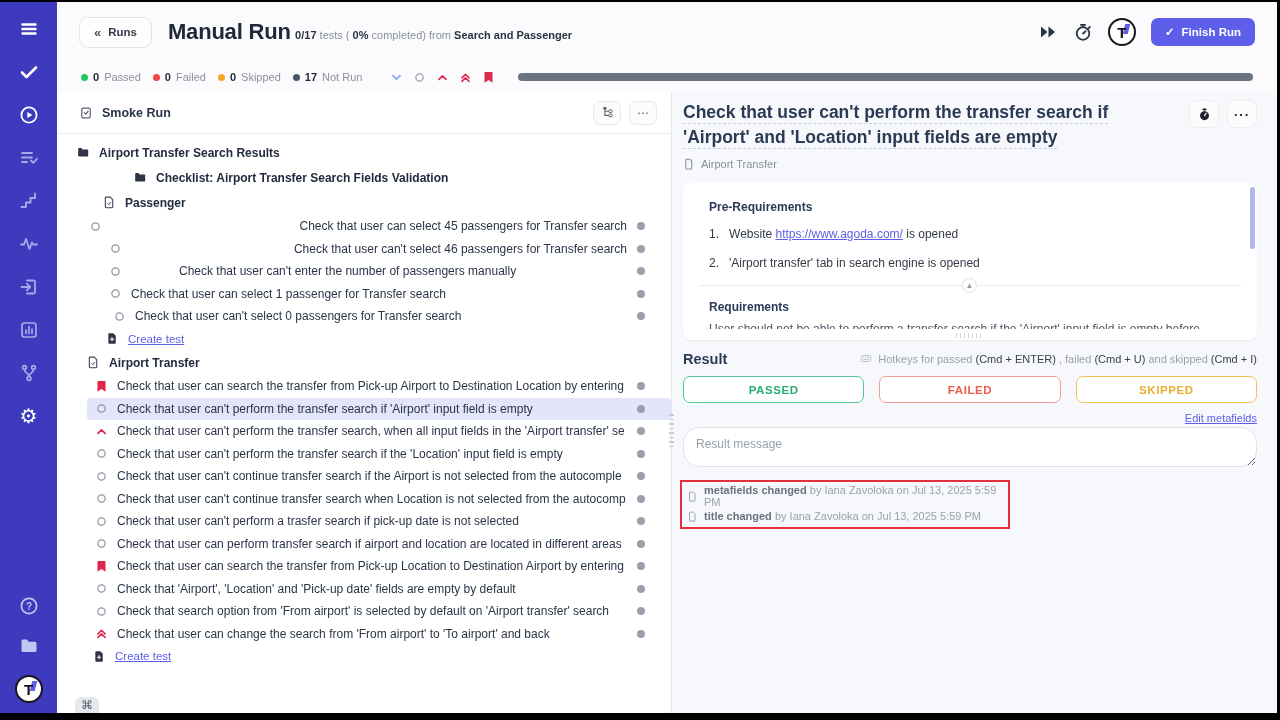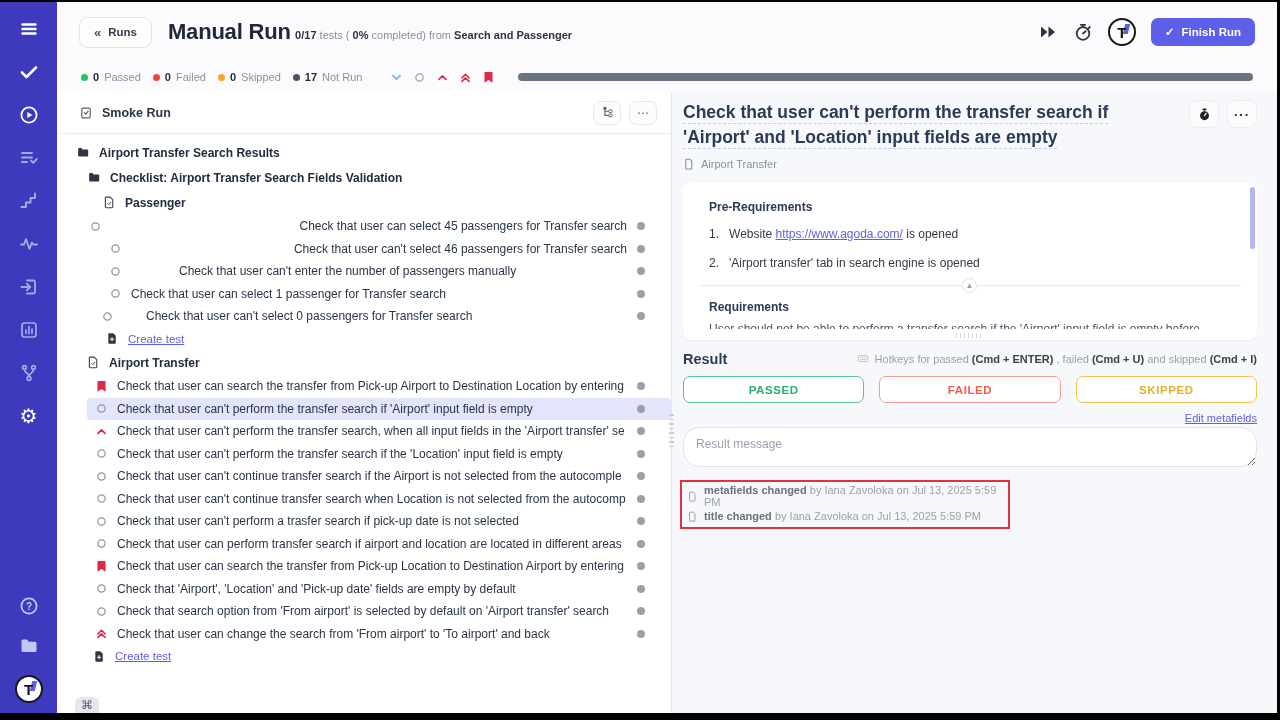--- a/index.html
+++ b/index.html
@@ -112,21 +112,21 @@
   .req-preview { font-size:12px; color:#4b5563; height:7px; overflow:hidden; margin-top:8px; }
   .card-scrollbar { position:absolute; right:2px; top:4px; width:5px; height:62px;
     background:#b2b6ef; border-radius:3px; }
   .card-grip { position:absolute; left:50%; bottom:2px; width:28px; height:5px; margin-left:-14px;
     background:repeating-linear-gradient(to right,#d6d9df 0 1.5px,transparent 1.5px 4px); }
 
   .result-row { display:flex; align-items:center; margin-top:11px; }
   .result-h { font-size:14.5px; font-weight:700; color:#2b3a55; }
   .hotkeys { margin-left:auto; display:flex; align-items:center; gap:5px; font-size:11px; color:#9aa1ad; }
   .hotkeys svg { width:14px; height:11px; color:#b6bcc6; }
-  .hotkeys b { color:#3a414e; font-weight:700; }
+  .hotkeys b { color:#3a414e; font-weight:400; }
   .verdicts { display:flex; gap:15px; margin-top:9px; }
   .vbtn { flex:1; height:27px; border-radius:7px; border:1.6px solid; background:#fff;
     font-size:11.5px; font-weight:700; letter-spacing:.6px; display:flex; align-items:center;
     justify-content:center; cursor:pointer; }
   .edit-meta { text-align:right; margin-top:9px; font-size:11px; }
   .edit-meta a { color:#5d5fe8; text-decoration:underline; cursor:pointer; }
   .msg-box { width:100%; height:40px; margin-top:3px; border:1px solid #e0e2e8; border-radius:16px;
     background:#fff; resize:vertical; font-family:"Liberation Sans",sans-serif; font-size:12px;
     color:#333; padding:9px 12px; outline:none; }
   .msg-box::placeholder { color:#9aa1ad; }
@@ -330,21 +330,21 @@
         </div>
         <div class="tree" id="tree">
             <div class="trow folder" style="padding-left: 20px;">
               <span class="ticon" style="color: rgb(47, 53, 66);">
                 <svg viewBox="0 0 20 20" fill="none" xmlns="http://www.w3.org/2000/svg">
                   <path d="M1.8 4.6A1.4 1.4 0 0 1 3.2 3.2h3.6l1.6 2h7.4a1.4 1.4 0 0 1 1.4 1.4v8.2a1.4 1.4 0 0 1-1.4 1.4H3.2a1.4 1.4 0 0 1-1.4-1.4z" fill="currentColor"></path>
                 </svg>
               </span>
               <span class="tlabel">Airport Transfer Search Results</span>
             </div>
-            <div class="trow folder" style="padding-left: 31px;">
+            <div class="trow folder" style="padding-left: 31px; margin-left: 46px;">
               <span class="ticon" style="color: rgb(47, 53, 66);">
                 <svg viewBox="0 0 20 20" fill="none" xmlns="http://www.w3.org/2000/svg">
                   <path d="M1.8 4.6A1.4 1.4 0 0 1 3.2 3.2h3.6l1.6 2h7.4a1.4 1.4 0 0 1 1.4 1.4v8.2a1.4 1.4 0 0 1-1.4 1.4H3.2a1.4 1.4 0 0 1-1.4-1.4z" fill="currentColor"></path>
                 </svg>
               </span>
               <span class="tlabel">Checklist: Airport Transfer Search Fields Validation</span>
             </div>
             <div class="trow doc" style="padding-left: 46px;">
               <span class="ticon" style="color: rgb(58, 67, 84);">
                 <svg viewBox="0 0 20 20" fill="none" xmlns="http://www.w3.org/2000/svg">
@@ -383,21 +383,21 @@
             </div>
             <div class="trow test" style="padding-left: 52px;">
               <span class="ticon" style="color: rgb(141, 149, 163);">
                 <svg viewBox="0 0 20 20" fill="none" xmlns="http://www.w3.org/2000/svg">
                   <circle cx="10" cy="10" r="5.6" stroke="currentColor" stroke-width="1.9"></circle>
                 </svg>
               </span>
               <span class="tlabel">Check that user can select 1 passenger for Transfer search</span>
               <span class="row-dot"></span>
             </div>
-            <div class="trow test" style="padding-left: 44px; gap: 23px;">
+            <div class="trow test" style="padding-left: 56px;">
               <span class="ticon" style="color: rgb(141, 149, 163);">
                 <svg viewBox="0 0 20 20" fill="none" xmlns="http://www.w3.org/2000/svg">
                   <circle cx="10" cy="10" r="5.6" stroke="currentColor" stroke-width="1.9"></circle>
                 </svg>
               </span>
               <span class="tlabel">Check that user can't select 0 passengers for Transfer search</span>
               <span class="row-dot"></span>
             </div>
             <div class="trow create" style="padding-left: 49px;">
               <span class="ticon" style="color: rgb(47, 53, 66);">

